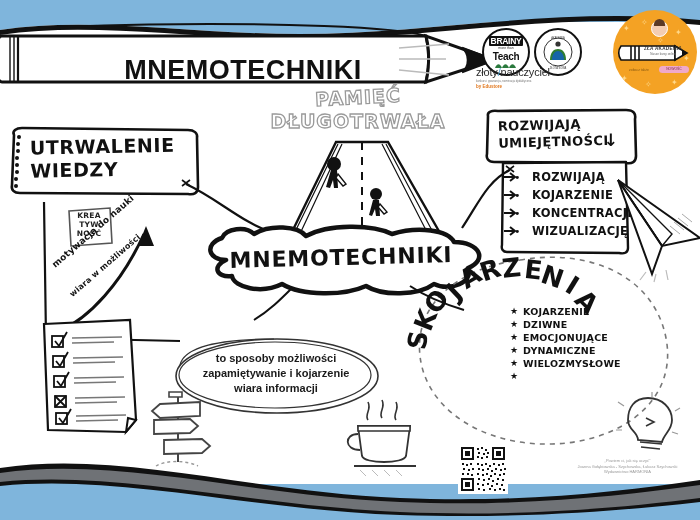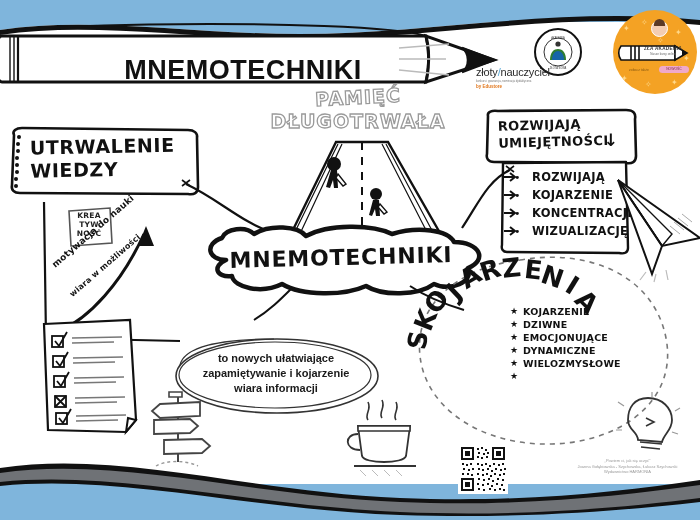--- a/index.html
+++ b/index.html
@@ -155,20 +155,28 @@
       <path d="M16,14 L16,60 M20,14 L20,60" stroke="#111" stroke-width="1.4"></path>
       <path d="M432,14 C438,37 432,60 432,60 L500,38 Z" fill="#fff" stroke="#111" stroke-width="3"></path>
       <path d="M468,26 C476,31 476,45 468,50 L500,38 Z" fill="#111" stroke="#111" stroke-width="2.5"></path>
       <path d="M405,26 L455,22 M405,37 L452,37 M405,48 L455,53" stroke="#bbb" stroke-width="1.6" fill="none"></path>
       <path d="M6,10 C80,2 220,0 330,4 C380,6 420,10 432,14" fill="none" stroke="#111" stroke-width="2"></path>
     </svg>
     <div class="pencil-title">MNEMOTECHNIKI</div>
   </div>
 
   <div class="logo-block">
+    <div class="logo-badge logo-brainy">
+      <div class="bt-top">BRAINY</div>
+      <div class="bt-mid">more than</div>
+      <div class="bt-bot">Teach</div>
+      <svg width="30" height="7" viewBox="0 0 30 7">
+        <path d="M4,6 C6,1 9,1 11,6 M11,6 C13,1 16,1 18,6 M18,6 C20,1 23,1 25,6" fill="#2b7a3e"></path>
+      </svg>
+    </div>
     <div class="logo-badge logo-zlota">
       <svg width="40" height="40" viewBox="0 0 40 40">
         <circle cx="20" cy="20" r="14" fill="none" stroke="#333" stroke-width="1"></circle>
         <circle cx="20" cy="12" r="2.6" fill="#333"></circle>
         <path d="M12,28 C12,20 16,17 20,17 C24,17 28,20 28,28 Z" fill="#2e7d32"></path>
         <path d="M14,28 C14,22 17,19 20,19 C23,19 26,22 26,28 Z" fill="#1565a8"></path>
         <text x="20" y="7" font-size="2.6" fill="#333" text-anchor="middle" font-family="Liberation Sans, sans-serif">AKADEMIA</text>
         <text x="20" y="37" font-size="2.6" fill="#333" text-anchor="middle" font-family="Liberation Sans, sans-serif">ZŁOTA SOWA</text>
       </svg>
     </div>
@@ -422,21 +430,21 @@
     </div>
   </div>
 
   <div class="def-wrap">
     <svg width="214" height="82" viewBox="0 0 214 82">
       <ellipse cx="107" cy="41" rx="101" ry="37" fill="#fff" stroke="#333" stroke-width="1.6"></ellipse>
       <ellipse cx="105" cy="40" rx="96" ry="33" fill="none" stroke="#333" stroke-width="1.2"></ellipse>
       <path d="M10,30 C14,12 50,4 104,4" fill="none" stroke="#333" stroke-width="1.2"></path>
     </svg>
     <div class="def-txt">
-      <div>to nowych ułatwiające</div>
+      <div>to sposoby możliwości</div>
       <div>zapamiętywanie i kojarzenie</div>
       <div>wiara informacji</div>
     </div>
   </div>
 
   <svg style="position:absolute;left:336px;top:398px;" width="100" height="80">
     <g stroke="#333" stroke-width="1.6" fill="none">
       <path d="M32,22 C28,16 36,12 32,4"></path>
       <path d="M46,20 C42,14 50,10 46,2"></path>
       <path d="M60,22 C56,16 64,12 60,4"></path>

